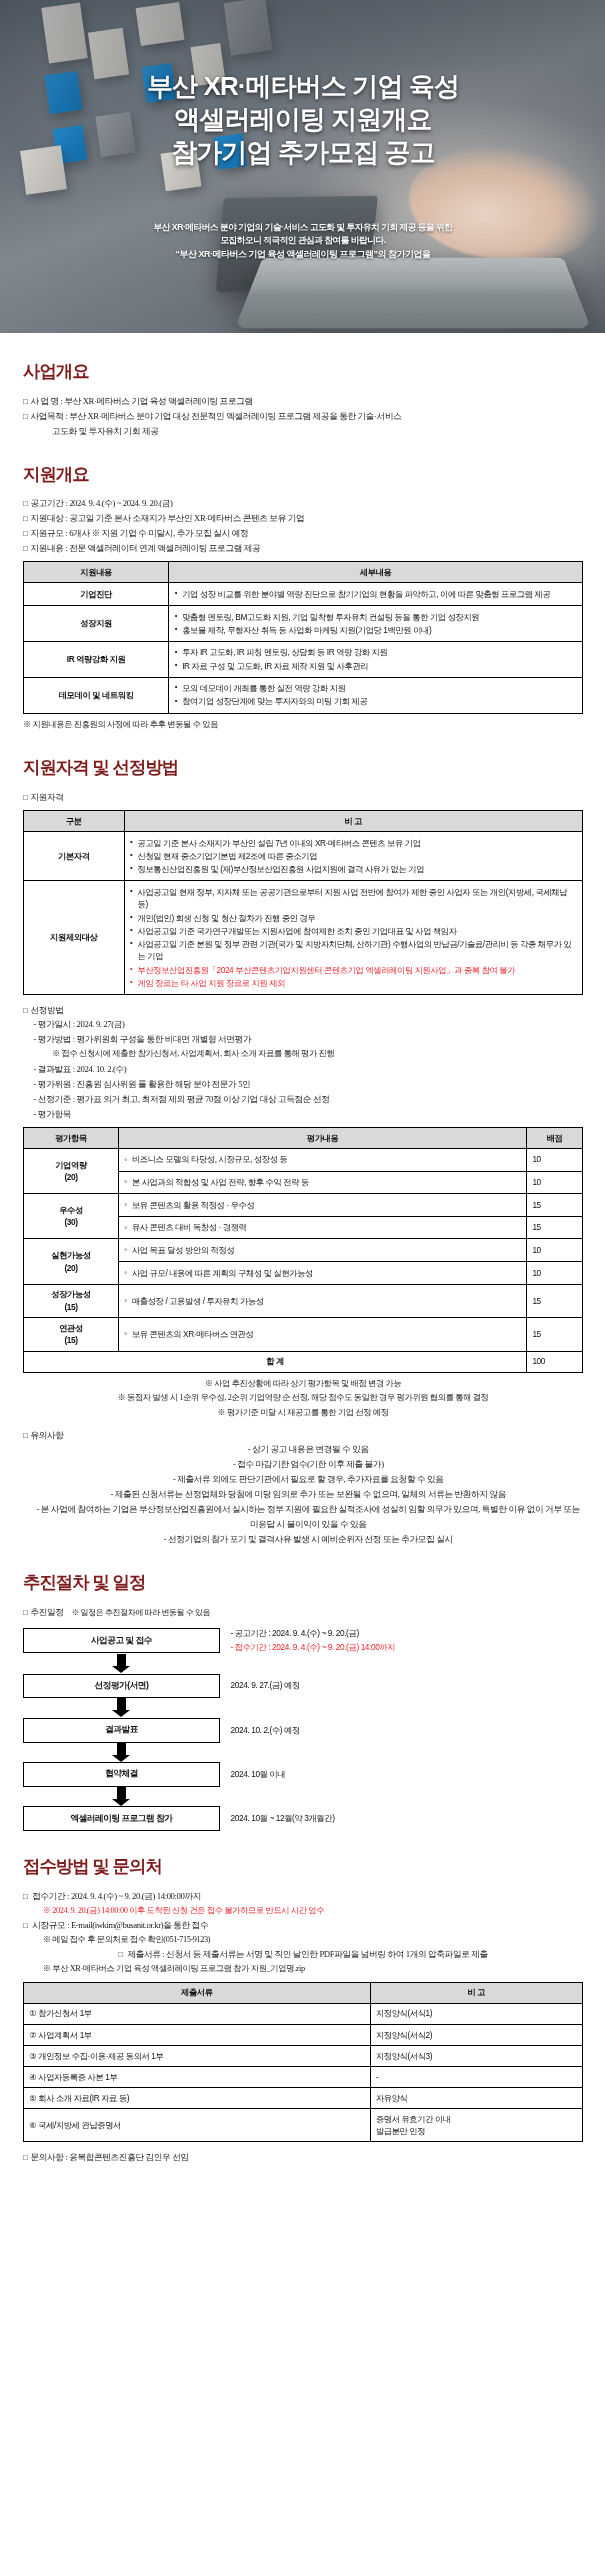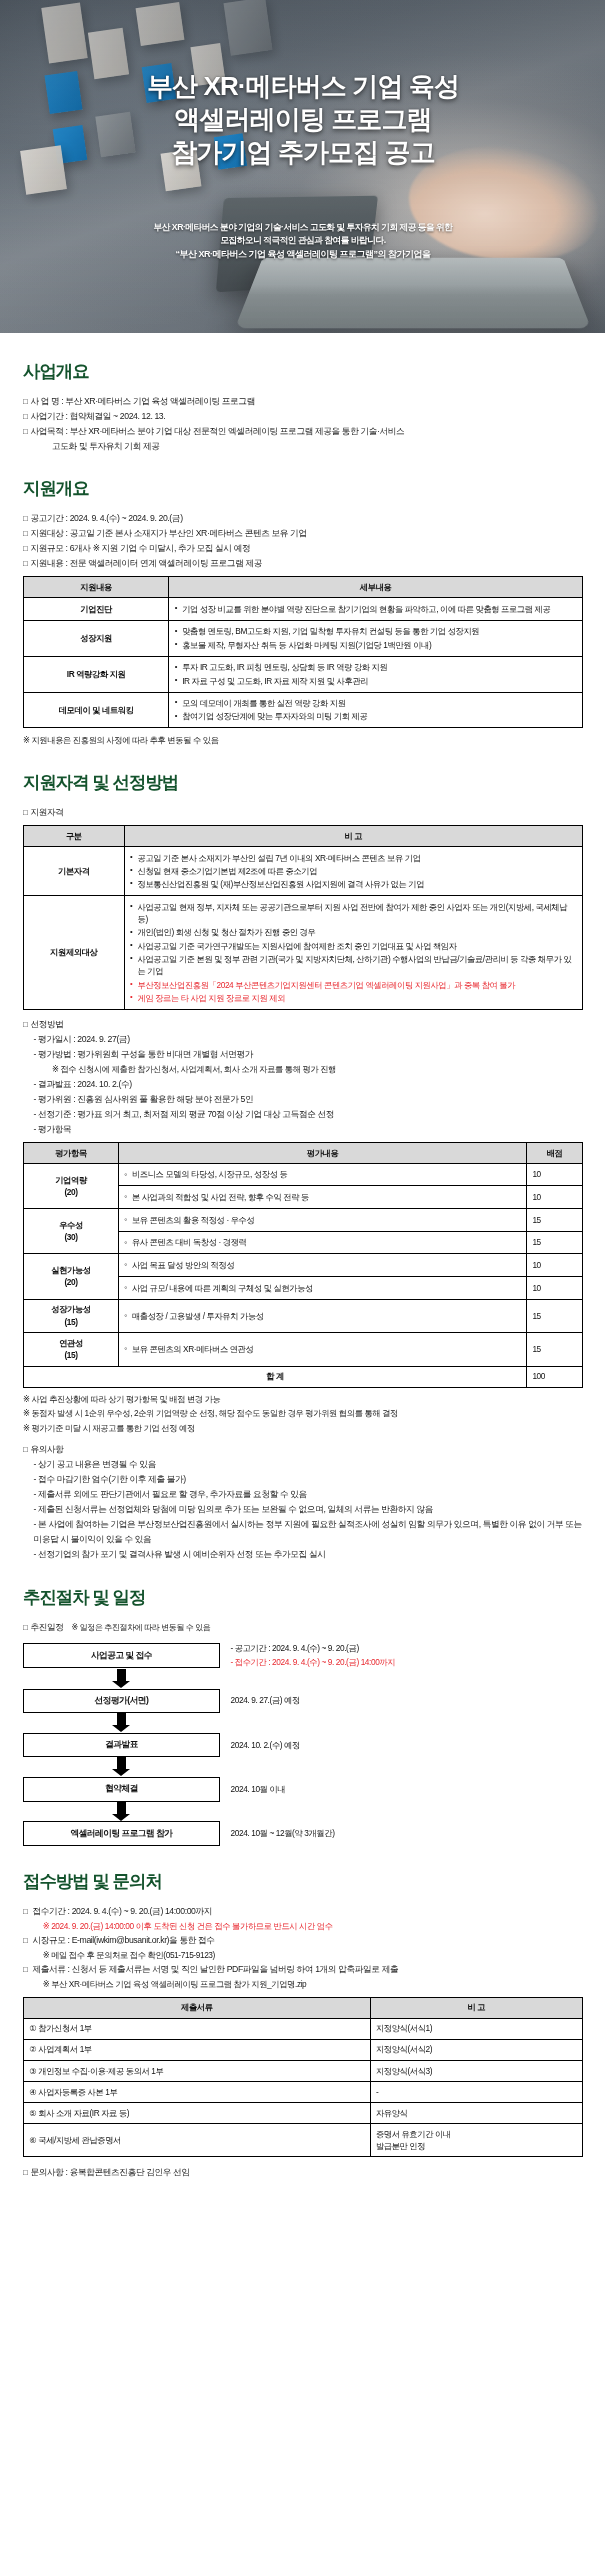--- a/index.html
+++ b/index.html
@@ -83,33 +83,34 @@
   .hero-sub .ln { display:block; }
   .hero-sub .ln2 { font-size: 9px; }
 
   
   .content { padding: 0 23px 19.7px 23px; }
 
   h2.sec {
     font-size: 17.4px;
     font-weight: 900;
     letter-spacing: -1px;
-    color: #14532d;
+    color: #7f1d1d;
     margin: 23px 0 10.6px 0;
   }
   h2.sec.first { margin-top: 26px; }
 
   .line {
     font-size: 8.7px;
     line-height: 1.72;
     letter-spacing: -0.4px;
     color: #1a1a1a;
     white-space: nowrap;
-  }
-  .line.wrapok { white-space: normal; }
+    font-family: Liberation Serif, serif;
+  }
+  .line.wrapok { white-space: normal; text-align: center; }
   .indent1 { padding-left: 10.6px; }
   .indent2 { padding-left: 19.7px; }
   .indent3 { padding-left: 29px; }
   .sq::before { content: "\25A1"; margin-right: 3px; font-size: 8px; }
   .dash::before { content: "- "; }
   .note { font-size: 8.3px; letter-spacing: -0.4px; }
   .small { font-size: 8px; letter-spacing: -0.4px; }
   .red { color: #e8262d; }
   .mt10 { margin-top: 7.6px; }
 
@@ -200,36 +201,35 @@
   <div class="cube cube-b" style="left:216px; top:135px; width:29px; height:33px;"></div>
   <div class="cube cube-w" style="left:163px; top:151px; width:36px; height:38px;"></div>
 
   <div class="hero-screen"></div>
   <div class="hero-hand"></div>
   <div class="hero-laptop"></div>
   <div class="hero-veil"></div>
 
   <div class="hero-title">
     <span class="ln">부산 XR·메타버스 기업 육성</span>
-    <span class="ln">액셀러레이팅 프로그램</span>
+    <span class="ln">액셀러레이팅 지원개요</span>
     <span class="ln">참가기업 추가모집 공고</span>
   </div>
 
   <div class="hero-sub">
     <span class="ln">부산 XR·메타버스 분야 기업의 기술·서비스 고도화 및 투자유치 기회 제공 등을 위한</span>
     <span class="ln">모집하오니 적극적인 관심과 참여를 바랍니다.</span>
     <span class="ln ln2">“부산 XR·메타버스 기업 육성 액셀러레이팅 프로그램”의 참가기업을</span>
   </div>
 </div>
 
 <div class="content">
 
   <h2 class="sec first">사업개요</h2>
   <div class="line sq">사 업 명 : 부산 XR·메타버스 기업 육성 액셀러레이팅 프로그램</div>
-  <div class="line sq">사업기간 : 협약체결일 ~ 2024. 12. 13.</div>
   <div class="line sq">사업목적 : 부산 XR·메타버스 분야 기업 대상 전문적인 엑셀러레이팅 프로그램 제공을 통한 기술·서비스</div>
   <div class="line indent3">고도화 및 투자유치 기회 제공</div>
 
   <h2 class="sec">지원개요</h2>
   <div class="line sq">공고기간 : 2024. 9. 4.(수) ~ 2024. 9. 20.(금)</div>
   <div class="line sq">지원대상 : 공고일 기준 본사 소재지가 부산인 XR·메타버스 콘텐츠 보유 기업</div>
   <div class="line sq">지원규모 : 6개사   ※ 지원 기업 수 미달시, 추가 모집 실시 예정</div>
   <div class="line sq">지원내용 : 전문 액셀러레이터 연계 액셀러레이팅 프로그램 제공</div>
 
   <table class="grid">

